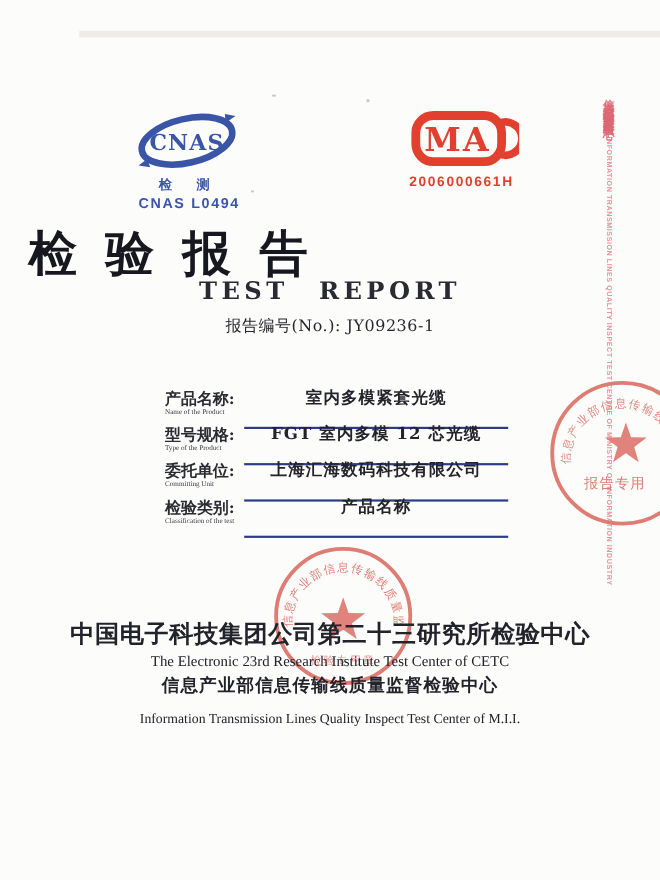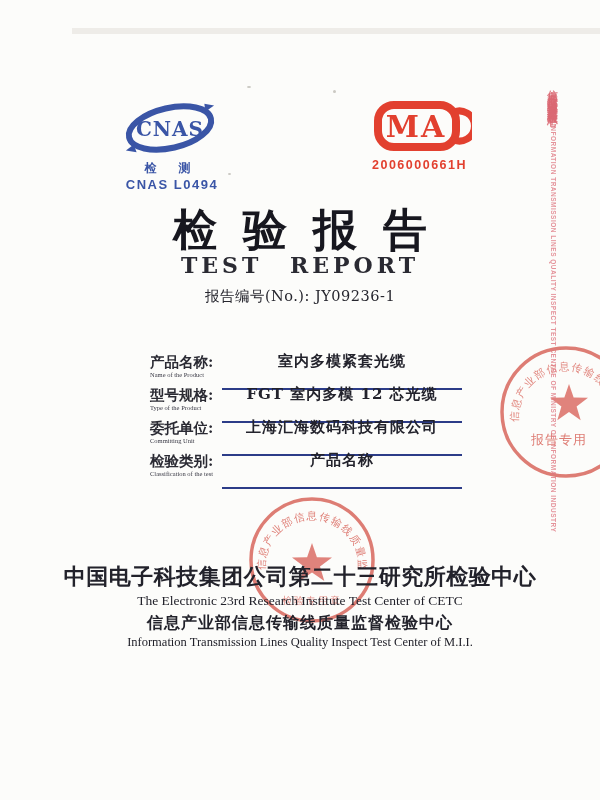--- a/index.html
+++ b/index.html
@@ -15,21 +15,21 @@
 
   
   .cnas{position:absolute;left:112px;top:100px;width:120px;text-align:center;color:#3a55a6;}
   .cnas .sub{font-size:12px;letter-spacing:9px;margin-top:-2px;font-weight:600;}
   .cnas .code{font-size:13px;font-weight:700;letter-spacing:1.5px;font-family:"Liberation Sans",sans-serif;}
 
   
   .cma{position:absolute;left:372px;top:100px;width:100px;color:#e2402f;}
   .cma .code{font-size:12.5px;font-weight:700;letter-spacing:1.5px;margin-top:2px;font-family:"Liberation Sans",sans-serif;}
 
-  .title-cn{position:absolute;top:201px;left:0;width:100%;text-align:center;
+  .title-cn{position:absolute;top:201px;left:0;width:100%;text-align:left;
     font-size:44px;font-weight:600;letter-spacing:26px;text-indent:26px;color:#17171f;}
   .title-en{position:absolute;top:252px;left:0;width:100%;text-align:center;
     font-size:22px;font-weight:700;letter-spacing:4px;word-spacing:16px;color:#2a2a32;}
   .report-no{position:absolute;top:287px;left:0;width:100%;text-align:center;
     font-size:14.5px;letter-spacing:.5px;color:#26262e;}
 
   
   .info-table{position:absolute;left:150px;top:351px;width:315px;}
   .row{position:relative;height:33px;}
   .row .lbl{position:absolute;left:0;top:2px;width:80px;}
@@ -43,21 +43,21 @@
   
   .stamp{position:absolute;mix-blend-mode:multiply;opacity:.82;}
   .stamp-center{left:243px;top:492px;}
   .stamp-right{left:495px;top:342px;}
 
   
   .org{position:absolute;top:562px;left:0;width:100%;text-align:center;color:#22222b;}
   .org .l1{font-size:22px;font-weight:700;letter-spacing:.5px;}
   .org .l2{font-size:13.5px;margin-top:1px;font-family:"Liberation Serif",serif;}
   .org .l3{font-size:16px;font-weight:600;letter-spacing:1px;margin-top:4px;}
-  .org .l4{font-size:12.5px;margin-top:1px;font-family:"Liberation Serif",serif;}
+  .org .l4{font-size:12.5px;margin-top:12px;font-family:"Liberation Serif",serif;}
 
   .date-line{position:absolute;top:655px;left:0;width:100%;text-align:center;
     font-size:15px;letter-spacing:1px;color:#25252e;}
 
   
   .side-strip{position:absolute;left:546px;top:82px;height:700px;
     writing-mode:vertical-rl;text-orientation:mixed;line-height:14px;}
   .side-strip .cn{font-size:10.5px;letter-spacing:1.5px;color:rgba(219,104,115,.85);font-weight:600;}
   .side-strip .en{font-size:6.5px;letter-spacing:.5px;color:rgba(222,120,130,.8);
     margin-top:10px;font-family:"Liberation Sans",sans-serif;font-weight:700;}

